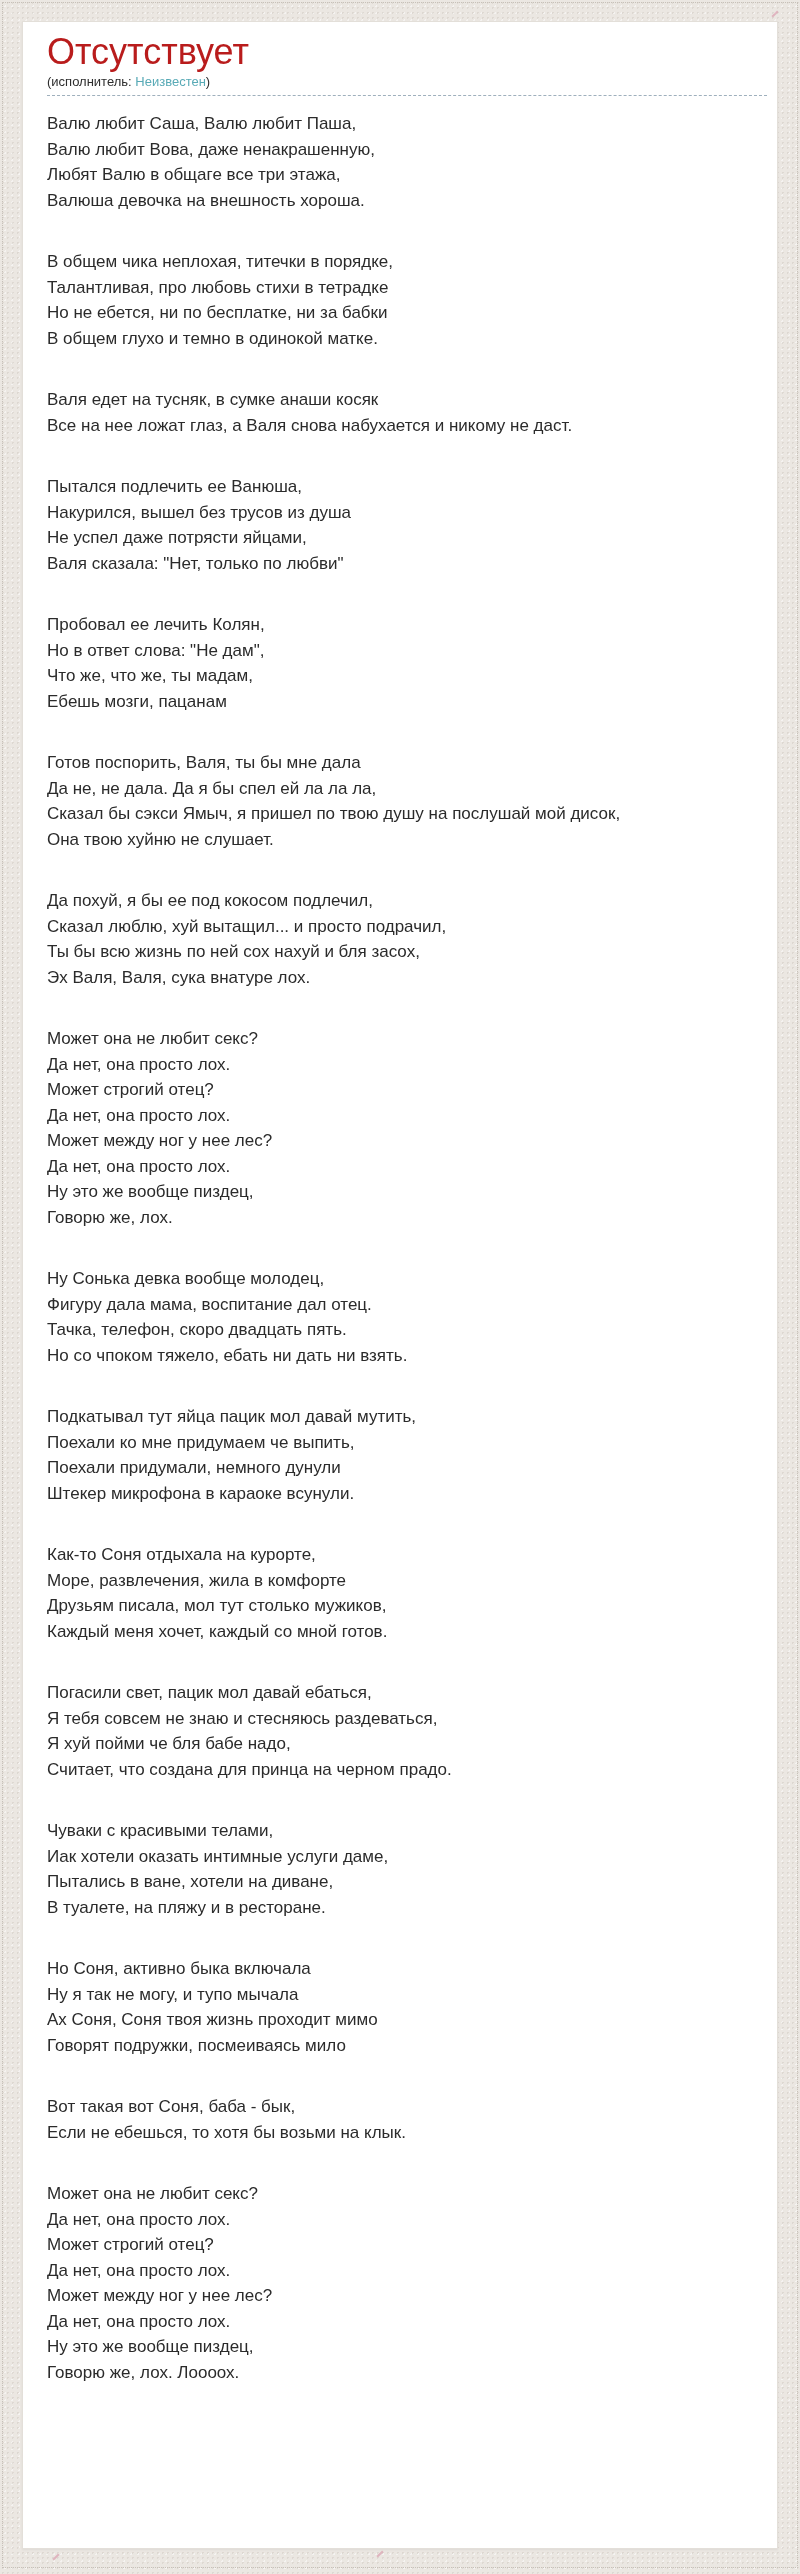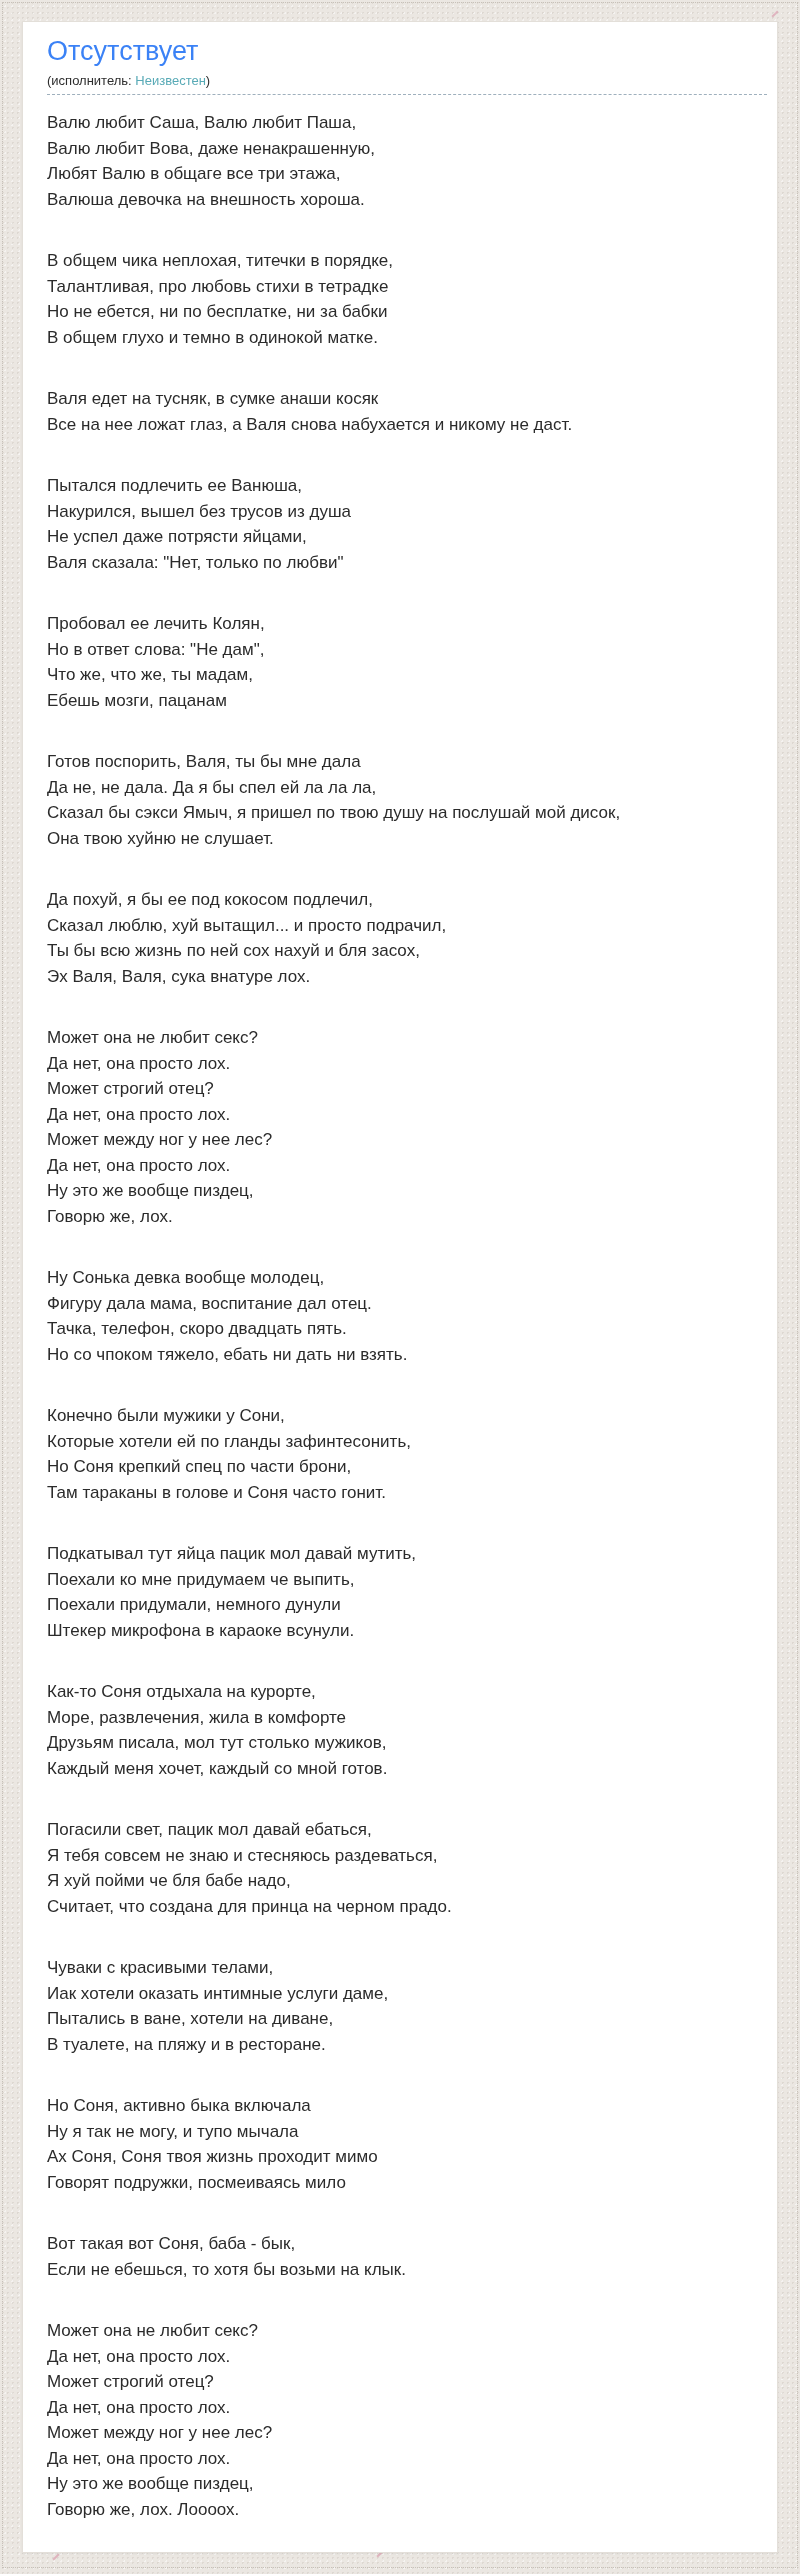--- a/index.html
+++ b/index.html
@@ -53,23 +53,23 @@
     min-height: 2528px;
   }
 
   .song-header {
     padding-top: 14px;
     padding-bottom: 2px;
     border-bottom: 1px dashed #9fb0bd;
   }
   .song-title {
     display: inline-block;
-    font-size: 27px;
+    font-size: 36px;
     line-height: 31px;
-    color: #3b82f6;
+    color: #b91c1c;
     text-decoration: none;
     cursor: pointer;
   }
   .artist-line {
     margin-top: 3px;
     font-size: 13px;
     line-height: 22px;
     color: #2e2e2e;
   }
   .artist-link {
@@ -108,21 +108,20 @@
   <div class="lyrics">
       <p>Валю любит Саша, Валю любит Паша,<br>Валю любит Вова, даже ненакрашенную,<br>Любят Валю в общаге все три этажа,<br>Валюша девочка на внешность хороша.</p>
       <p>В общем чика неплохая, титечки в порядке,<br>Талантливая, про любовь стихи в тетрадке<br>Но не ебется, ни по бесплатке, ни за бабки<br>В общем глухо и темно в одинокой матке.</p>
       <p>Валя едет на тусняк, в сумке анаши косяк<br>Все на нее ложат глаз, а Валя снова набухается и никому не даст.</p>
       <p>Пытался подлечить ее Ванюша,<br>Накурился, вышел без трусов из душа<br>Не успел даже потрясти яйцами,<br>Валя сказала: "Нет, только по любви"</p>
       <p>Пробовал ее лечить Колян,<br>Но в ответ слова: "Не дам",<br>Что же, что же, ты мадам,<br>Ебешь мозги, пацанам</p>
       <p>Готов поспорить, Валя, ты бы мне дала<br>Да не, не дала. Да я бы спел ей ла ла ла,<br>Сказал бы сэкси Ямыч, я пришел по твою душу на послушай мой дисок,<br>Она твою хуйню не слушает.</p>
       <p>Да похуй, я бы ее под кокосом подлечил,<br>Сказал люблю, хуй вытащил... и просто подрачил,<br>Ты бы всю жизнь по ней сох нахуй и бля засох,<br>Эх Валя, Валя, сука внатуре лох.</p>
       <p>Может она не любит секс?<br>Да нет, она просто лох.<br>Может строгий отец?<br>Да нет, она просто лох.<br>Может между ног у нее лес?<br>Да нет, она просто лох.<br>Ну это же вообще пиздец,<br>Говорю же, лох.</p>
       <p>Ну Сонька девка вообще молодец,<br>Фигуру дала мама, воспитание дал отец.<br>Тачка, телефон, скоро двадцать пять.<br>Но со чпоком тяжело, ебать ни дать ни взять.</p>
-      <p>Конечно были мужики у Сони,<br>Которые хотели ей по гланды зафинтесонить,<br>Но Соня крепкий спец по части брони,<br>Там тараканы в голове и Соня часто гонит.</p>
       <p>Подкатывал тут яйца пацик мол давай мутить,<br>Поехали ко мне придумаем че выпить,<br>Поехали придумали, немного дунули<br>Штекер микрофона в караоке всунули.</p>
       <p>Как-то Соня отдыхала на курорте,<br>Море, развлечения, жила в комфорте<br>Друзьям писала, мол тут столько мужиков,<br>Каждый меня хочет, каждый со мной готов.</p>
       <p>Погасили свет, пацик мол давай ебаться,<br>Я тебя совсем не знаю и стесняюсь раздеваться,<br>Я хуй пойми че бля бабе надо,<br>Считает, что создана для принца на черном прадо.</p>
       <p>Чуваки с красивыми телами,<br>Иак хотели оказать интимные услуги даме,<br>Пытались в ване, хотели на диване,<br>В туалете, на пляжу и в ресторане.</p>
       <p>Но Соня, активно быка включала<br>Ну я так не могу, и тупо мычала<br>Ах Соня, Соня твоя жизнь проходит мимо<br>Говорят подружки, посмеиваясь мило</p>
       <p>Вот такая вот Соня, баба - бык,<br>Если не ебешься, то хотя бы возьми на клык.</p>
       <p>Может она не любит секс?<br>Да нет, она просто лох.<br>Может строгий отец?<br>Да нет, она просто лох.<br>Может между ног у нее лес?<br>Да нет, она просто лох.<br>Ну это же вообще пиздец,<br>Говорю же, лох. Лоооох.</p>
     </div>
 </div>
 

